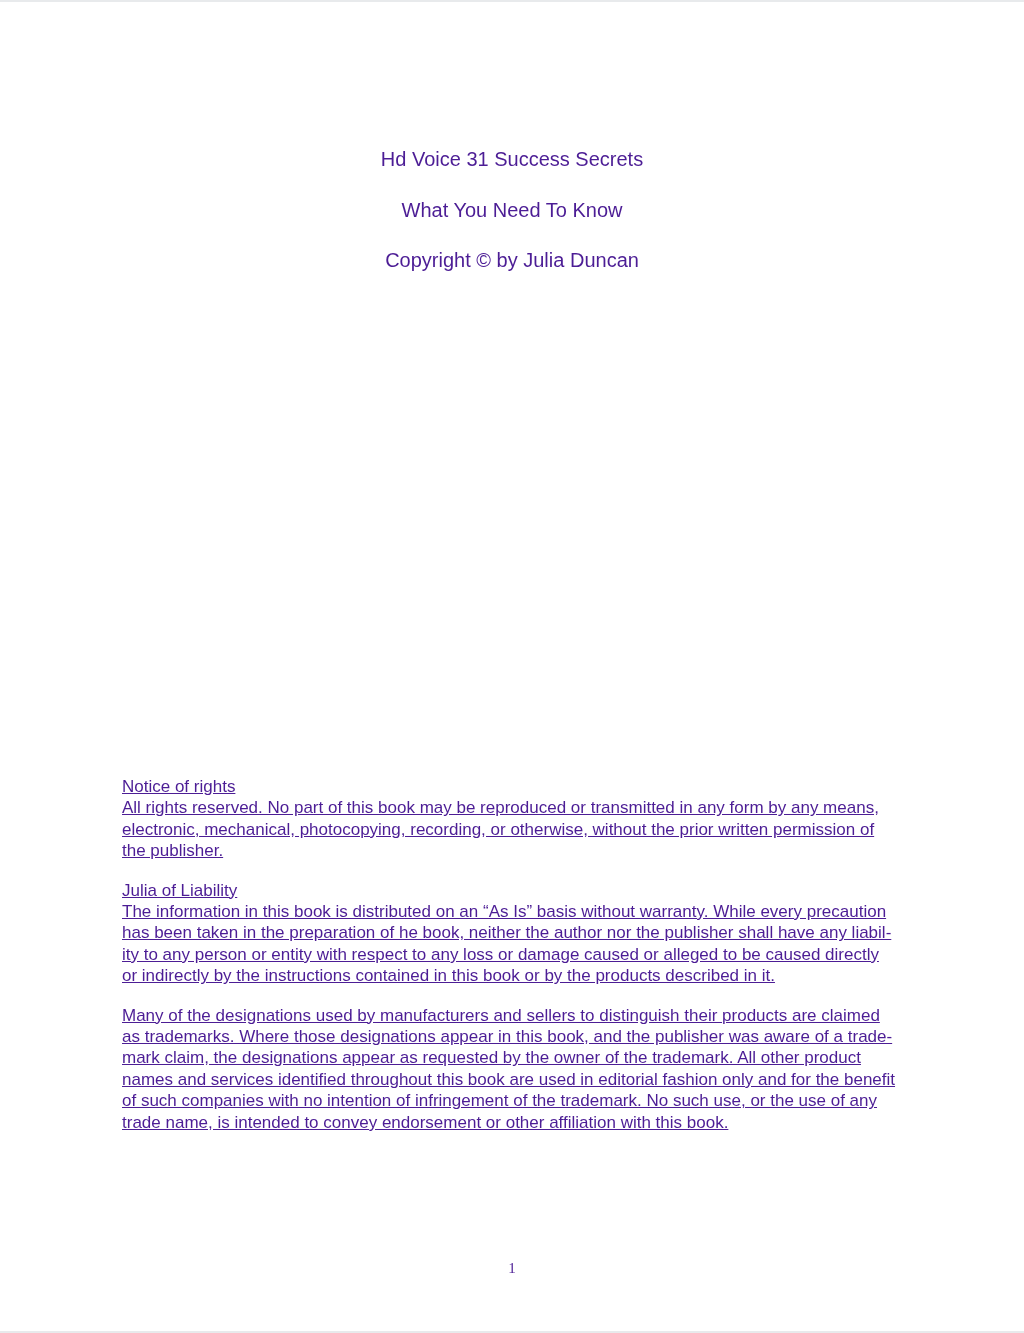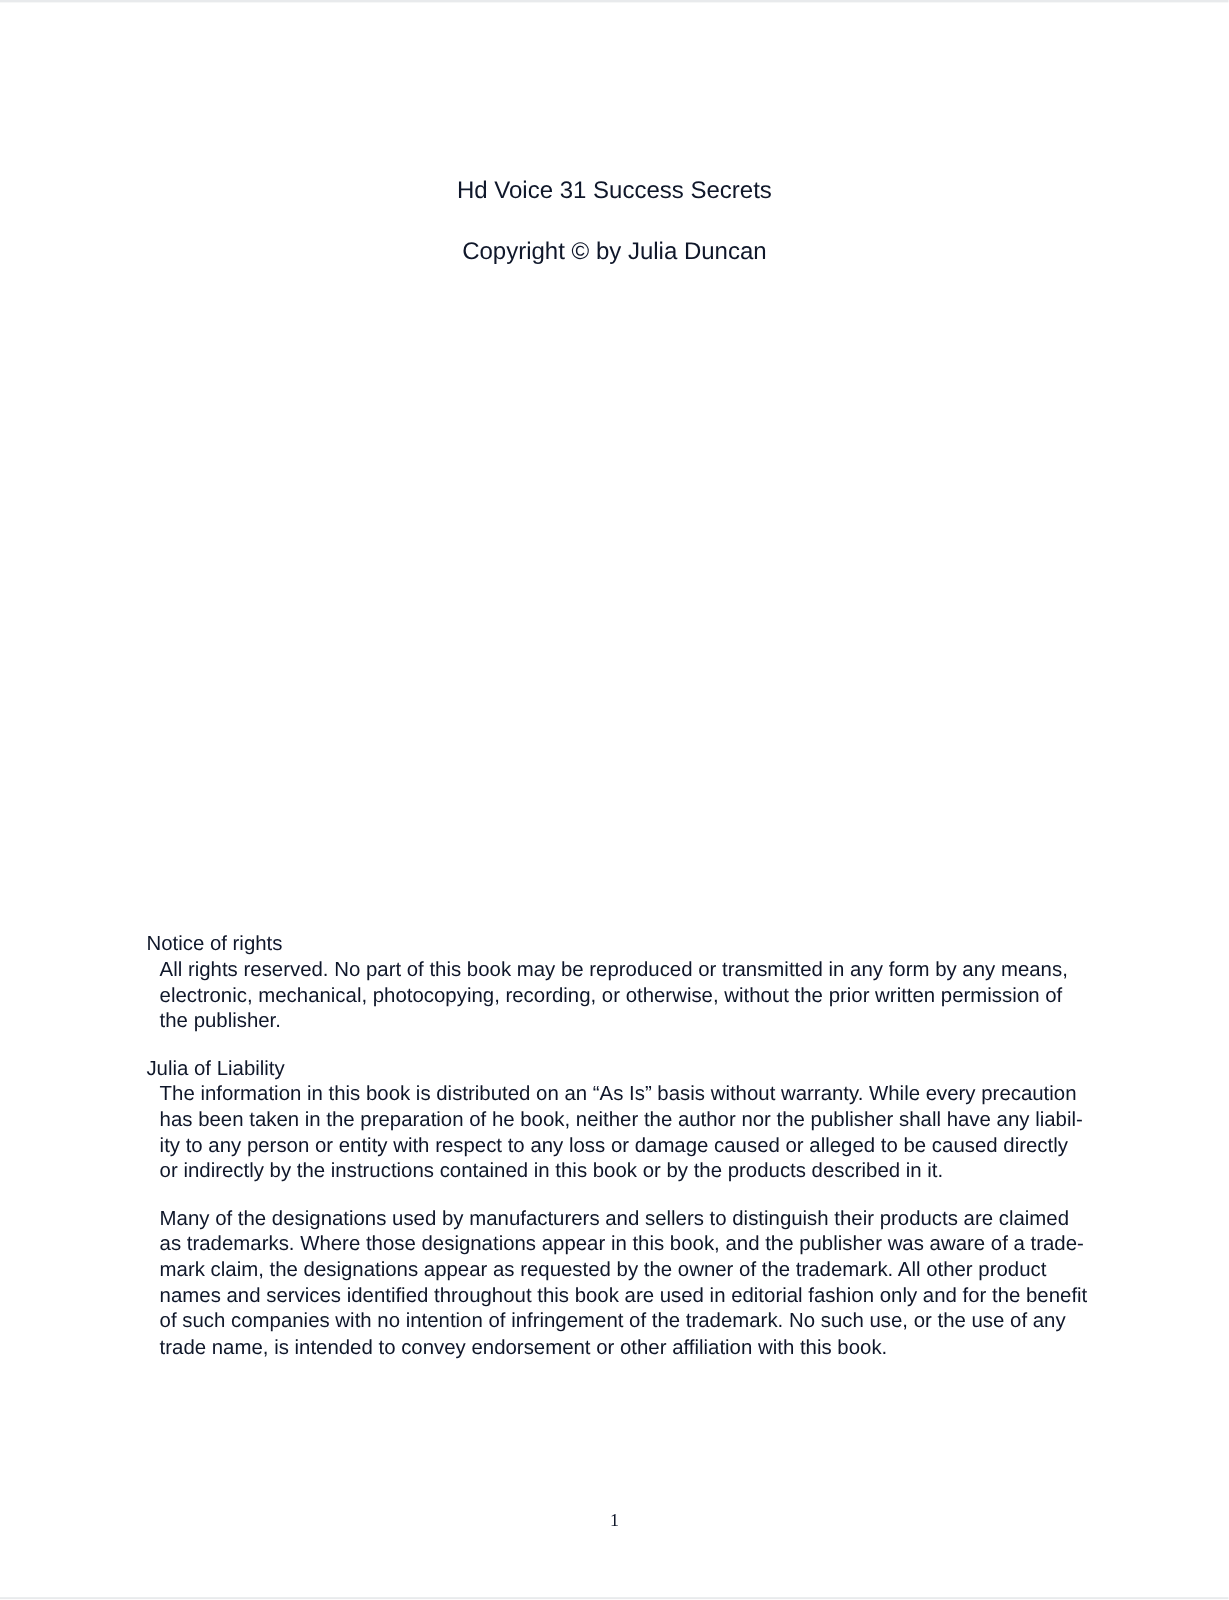--- a/index.html
+++ b/index.html
@@ -6,21 +6,21 @@
     margin: 0;
     padding: 0;
     background: #ffffff;
   }
   .page {
     position: relative;
     width: 1024px;
     height: 1333px;
     background: #ffffff;
     font-family: "Liberation Sans", sans-serif;
-    color: #0f172a;
+    color: #4c1d95;
     overflow: hidden;
   }
   .edge-line {
     position: absolute;
     left: 0;
     width: 100%;
     height: 2px;
     background: #e8eaec;
   }
   .edge-line.top { top: 0; }
@@ -39,27 +39,27 @@
 
   .body-block {
     position: absolute;
     top: 776px;
     left: 122px;
     font-size: 17px;
     line-height: 21.4px;
   }
   .section {
     margin-bottom: 18px;
+    text-decoration: underline;
   }
   .section-heading {
     font-weight: 400;
   }
   .section-body {
     white-space: pre-line;
-    margin-left: 11px;
   }
 
   .page-number {
     position: absolute;
     top: 1258px;
     left: 0;
     width: 1024px;
     text-align: center;
     font-family: "Liberation Serif", serif;
     font-size: 15px;
@@ -68,20 +68,21 @@
 </style>
 </head>
 <body>
 
 <div class="page">
 
   <div class="edge-line top"></div>
 
   <div class="title-block">
     <div>Hd Voice 31 Success Secrets</div>
+    <div>What You Need To Know</div>
     <div>Copyright © by Julia Duncan</div>
   </div>
 
   <div class="body-block">
 
     <div class="section">
       <div class="section-heading">Notice of rights</div>
       <div class="section-body">All rights reserved. No part of this book may be reproduced or transmitted in any form by any means,
 electronic, mechanical, photocopying, recording, or otherwise, without the prior written permission of
 the publisher.</div>

